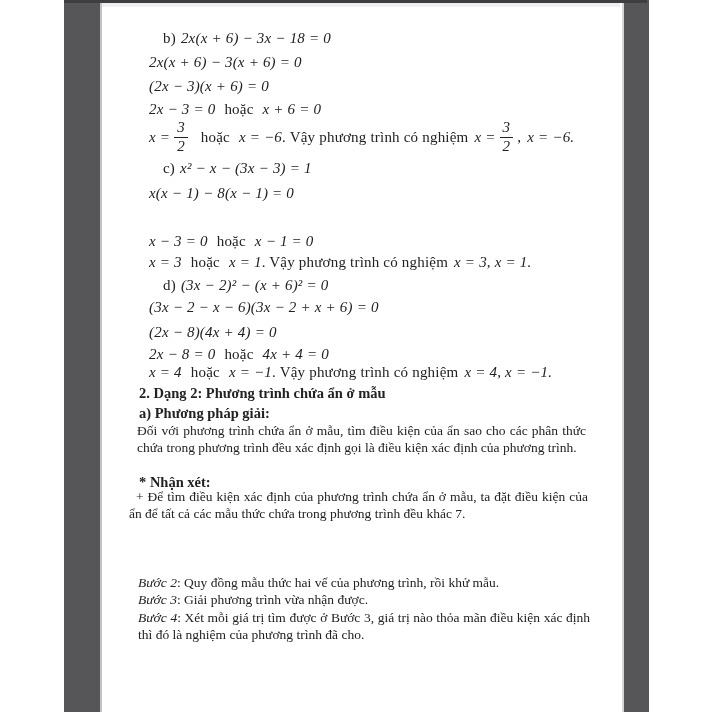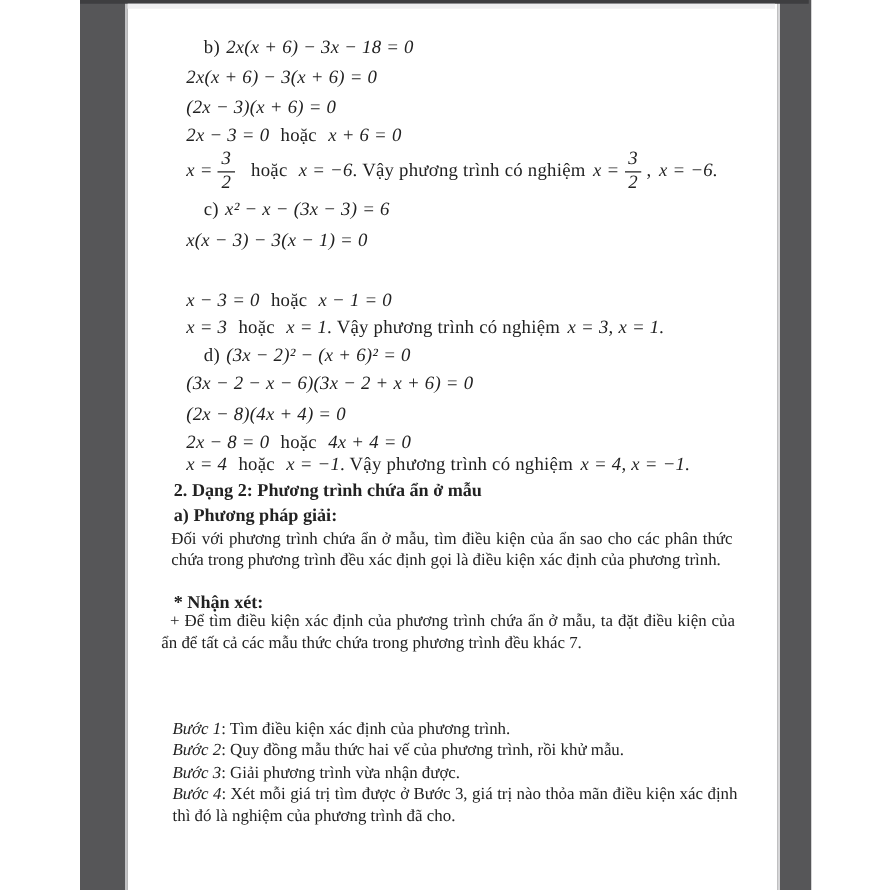--- a/index.html
+++ b/index.html
@@ -83,39 +83,38 @@
       <span class="t">. Vậy phương trình có nghiệm</span>
       <span class="m gap">x =</span>
       <span class="frac">
           <span class="num">3</span>
           <span class="den">2</span>
         </span>
       <span class="t">,</span>
       <span class="m gap">x = −6.</span>
     </div>
 
-    <div class="mline labeled" style="top:156px"><span class="lbl">c)</span><span class="m">x² − x − (3x − 3) = 6</span></div>
-    <div class="mline" style="top:181px"><span class="m">x(x − 3) − 3(x − 1) = 0</span></div>
+    <div class="mline labeled" style="top:156px"><span class="lbl">c)</span><span class="m">x² − x − (3x − 3) = 1</span></div>
+    <div class="mline" style="top:181px"><span class="m">x(x − 1) − 8(x − 1) = 0</span></div>
     <div class="mline" style="top:229px"><span class="m">x − 3 = 0</span><span class="t or">hoặc</span><span class="m">x − 1 = 0</span></div>
     <div class="mline" style="top:250px"><span class="m">x = 3</span><span class="t or">hoặc</span><span class="m">x = 1</span><span class="t">. Vậy phương trình có nghiệm</span><span class="m gap">x = 3, x = 1.</span></div>
 
     <div class="mline labeled" style="top:273px"><span class="lbl">d)</span><span class="m">(3x − 2)² − (x + 6)² = 0</span></div>
     <div class="mline" style="top:295px"><span class="m">(3x − 2 − x − 6)(3x − 2 + x + 6) = 0</span></div>
     <div class="mline" style="top:320px"><span class="m">(2x − 8)(4x + 4) = 0</span></div>
     <div class="mline" style="top:342px"><span class="m">2x − 8 = 0</span><span class="t or">hoặc</span><span class="m">4x + 4 = 0</span></div>
     <div class="mline" style="top:360px"><span class="m">x = 4</span><span class="t or">hoặc</span><span class="m">x = −1</span><span class="t">. Vậy phương trình có nghiệm</span><span class="m gap">x = 4, x = −1.</span></div>
 
     <div class="h" style="top:384px">2. Dạng 2: Phương trình chứa ẩn ở mẫu</div>
     <div class="h" style="top:404px">a) Phương pháp giải:</div>
     <div class="para" style="top:422px">Đối với phương trình chứa ẩn ở mẫu, tìm điều kiện của ẩn sao cho các phân thức chứa trong phương trình đều xác định gọi là điều kiện xác định của phương trình.</div>
     <div class="h" style="top:473px">* Nhận xét:</div>
     <div class="note" style="top:489px">+ Để tìm điều kiện xác định của phương trình chứa ẩn ở mẫu, ta đặt điều kiện của ẩn để tất cả các mẫu thức chứa trong phương trình đều khác 7.</div>
 
     <div class="steps">
-      <div class="step"><span class="sl">Bước 1</span><span>: Tìm điều kiện xác định của phương trình.</span></div>
       <div class="step"><span class="sl">Bước 2</span><span>:  Quy đồng mẫu thức hai vế của phương trình, rồi khử mẫu.</span></div>
       <div class="step"><span class="sl">Bước 3</span><span>: Giải phương trình vừa nhận được.</span></div>
       <div class="step"><span class="sl">Bước 4</span><span>: Xét  mỗi giá trị tìm được ở Bước 3, giá trị nào thỏa mãn điều kiện xác định thì đó là nghiệm của phương trình đã cho.</span></div>
     </div>
 
     <div class="pagenum">10</div>
   </div>
 </div>
 
 </body></html>

